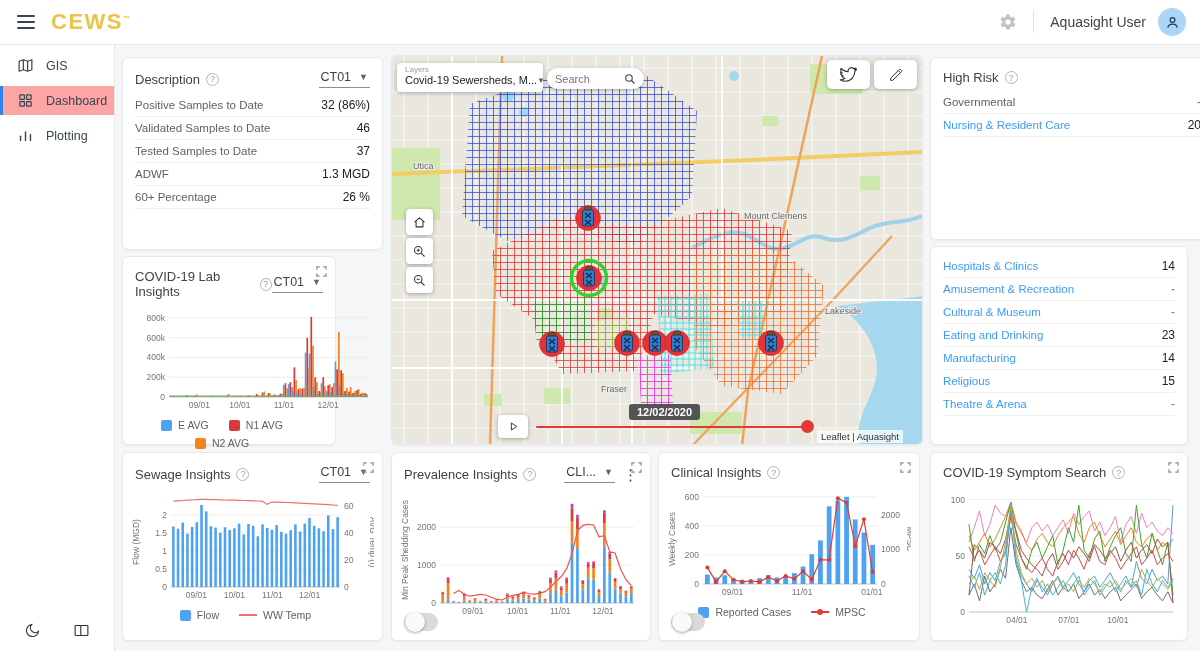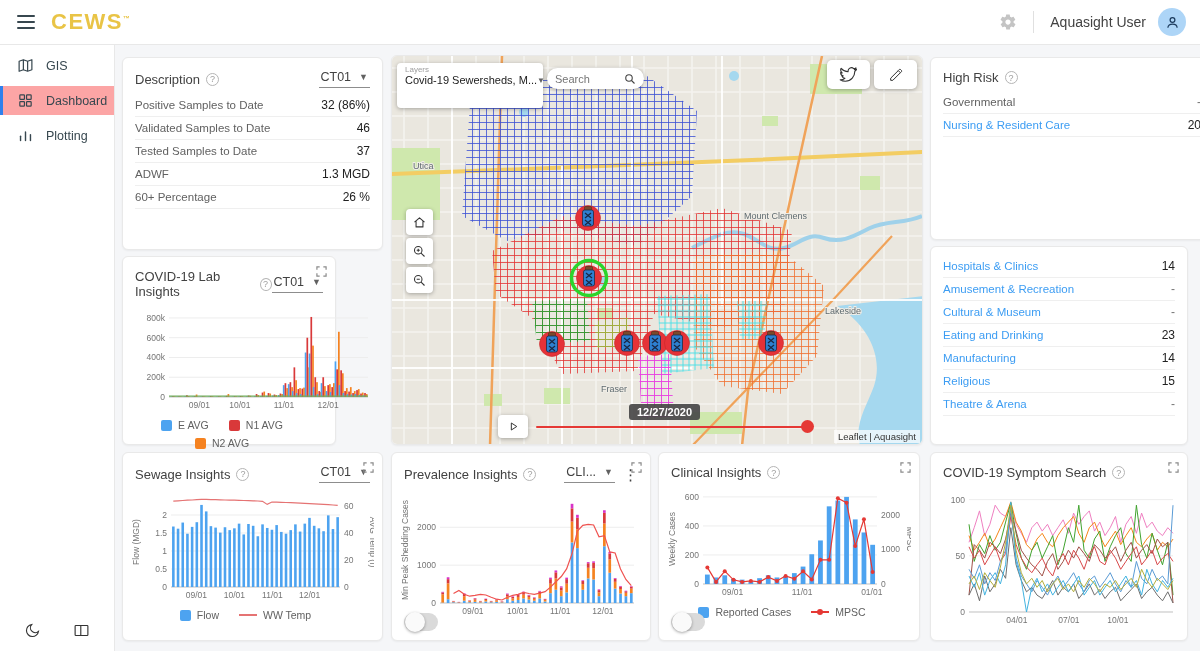--- a/index.html
+++ b/index.html
@@ -49,34 +49,34 @@
   .sw-dot { position:absolute; width:6px; height:6px; border-radius:50%; left:6px; top:-2px; }
   svg text.tick { font-size:8.5px; fill:#757575; font-family:"Liberation Sans",sans-serif; }
 
   .toggle { position:absolute; left:12px; bottom:9px; width:34px; height:18px; border-radius:9px; background:#dadada; cursor:pointer; }
   .toggle .knob { position:absolute; left:1px; top:-1px; width:20px; height:20px; border-radius:50%; background:#fafafa; box-shadow:0 1px 3px rgba(0,0,0,.35); }
 
   
   #map-card { left:391px; top:55px; width:532px; height:390px; overflow:hidden; padding:0; }
   #map-svg { position:absolute; left:0; top:0; }
   .map-ctl { position:absolute; background:#fff; border-radius:4px; box-shadow:0 1px 4px rgba(0,0,0,.3); }
-  #layers-ctl { left:5px; top:7px; width:146px; height:45px; padding:2px 8px; cursor:pointer; }
+  #layers-ctl { left:5px; top:7px; width:146px; height:29px; padding:2px 8px; cursor:pointer; }
   #layers-ctl .mini { font-size:8px; color:#9e9e9e; }
   #layers-ctl .val { font-size:11px; color:#212121; display:flex; justify-content:space-between; align-items:center; margin-top:0px; white-space:nowrap; }
   #search-ctl { left:155px; top:12px; width:97px; height:21px; border-radius:11px; display:flex; align-items:center; justify-content:space-between; padding:0 8px; }
   #search-ctl input { border:none; outline:none; width:64px; font-size:11px; color:#424242; font-family:"Liberation Sans",sans-serif; background:transparent; }
   .map-btn { width:43px; height:29px; border-radius:5px; display:flex; align-items:center; justify-content:center; cursor:pointer; }
   #btn-twitter { left:435px; top:4px; } #btn-pencil { left:482px; top:4px; }
   .nav-btn { width:27px; height:26px; border-radius:4px; display:flex; align-items:center; justify-content:center; cursor:pointer; }
   #btn-home { left:14px; top:153px; } #btn-zin { left:14px; top:182px; } #btn-zout { left:14px; top:211px; }
   #btn-play { left:106px; top:359px; width:30px; height:23px; border-radius:4px; display:flex; align-items:center; justify-content:center; cursor:pointer; }
   #slider-line { position:absolute; left:144px; top:370px; width:272px; height:2px; background:#e53935; border-radius:1px; }
   #slider-handle { position:absolute; left:409px; top:364px; width:13px; height:13px; border-radius:50%; background:#e53935; cursor:pointer; }
   #date-badge { position:absolute; left:237px; top:348px; background:rgba(72,72,72,.92); color:#fff; font-size:11px; font-weight:bold; padding:2px 8px; border-radius:3px; }
-  #attribution { position:absolute; right:2px; bottom:1px; font-size:9.5px; color:#333; background:rgba(255,255,255,.72); padding:1px 4px; }
+  #attribution { position:absolute; right:19px; bottom:1px; font-size:9.5px; color:#333; background:rgba(255,255,255,.72); padding:1px 4px; }
   .place-lbl { font-size:9px; fill:#5f6b70; paint-order:stroke; stroke:#f0ede6; stroke-width:2px; font-family:"Liberation Sans",sans-serif; }
 </style>
 </head>
 <body>
 
 <div id="topbar">
   <div class="hamburger">
       <span></span>
       <span></span>
       <span></span>
@@ -521,21 +521,21 @@
         </g>
       </svg>
   </div>
   <div class="map-ctl" id="btn-play">
     <svg width="13" height="13" viewBox="0 0 24 24">
         <path fill="none" stroke="#333" stroke-width="1.8" stroke-linejoin="round" d="M8 5.5 L18 12 L8 18.5 Z"></path>
       </svg>
   </div>
   <div id="slider-line"></div>
   <div id="slider-handle"></div>
-  <div id="date-badge">12/27/2020</div>
+  <div id="date-badge">12/02/2020</div>
   <div id="attribution">Leaflet | Aquasight</div>
 </div>
 
 <div class="card" style="left:930px; top:57px; width:284px; height:183px;">
   <div class="card-head">
     <span class="card-title">High Risk</span>
     <span class="qmark">?</span>
   </div>
   <div class="rows">
       <div class="row">

